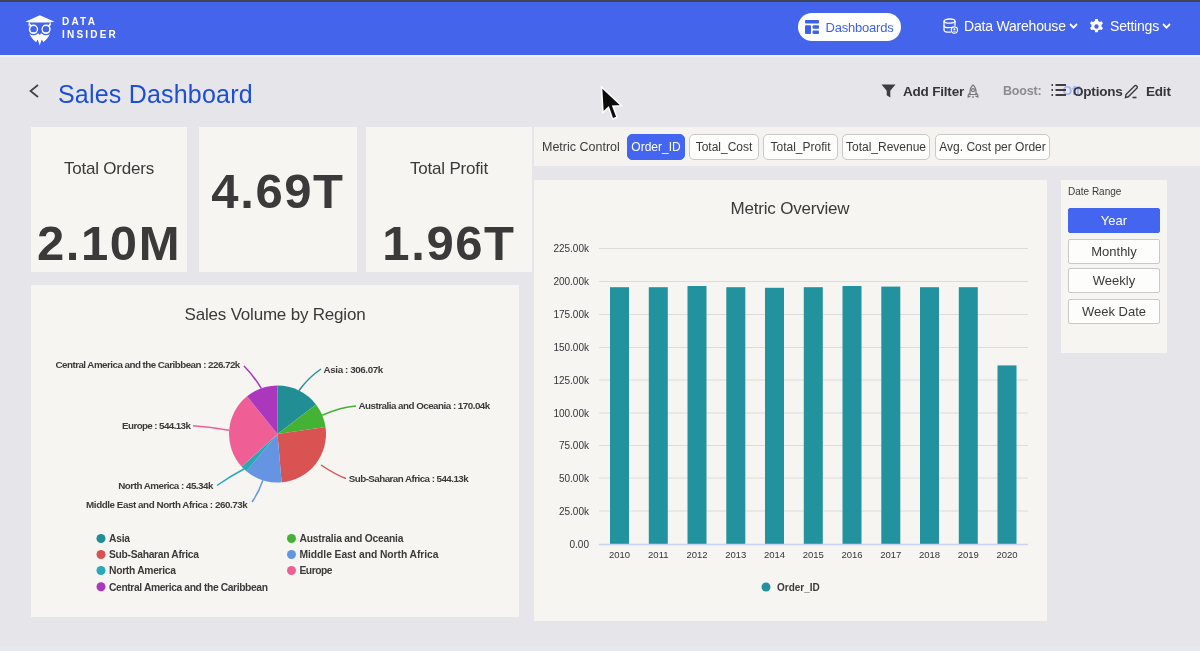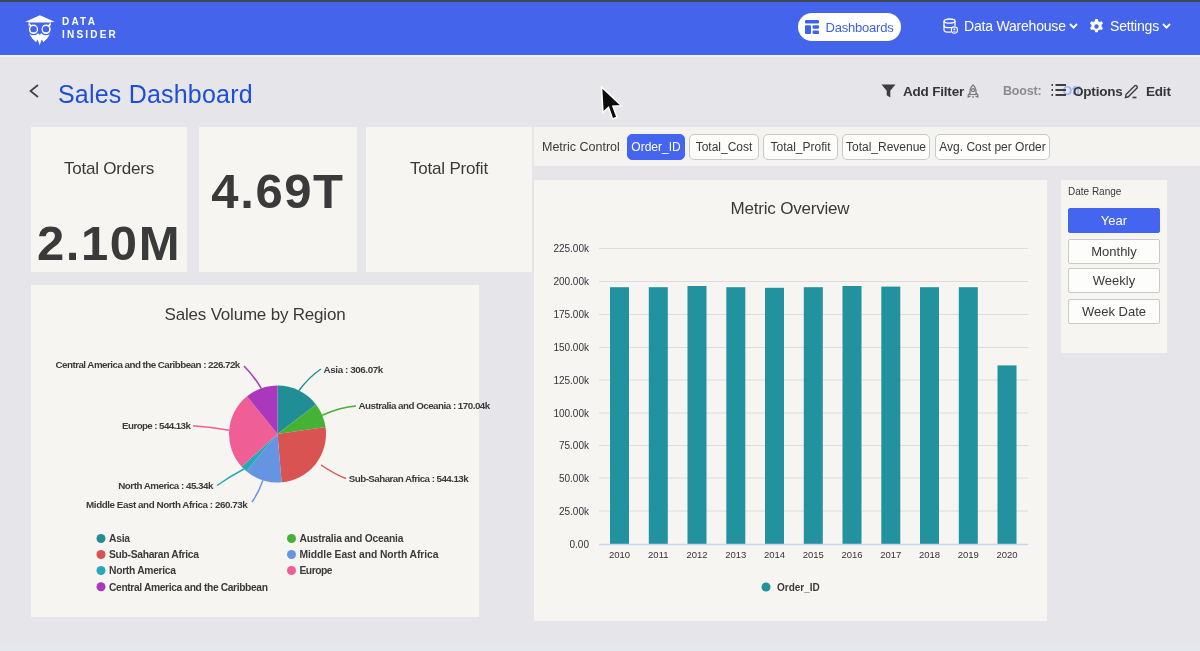--- a/index.html
+++ b/index.html
@@ -128,23 +128,24 @@
 
 <div class="card kpi" style="left:31px">
     <div class="t">Total Orders</div>
     <div class="v">2.10M</div>
   </div>
 <div class="card kpi" style="left:199px;width:158px">
     <div class="v">4.69T</div>
   </div>
 <div class="card kpi" style="left:366px;width:166px">
     <div class="t">Total Profit</div>
-  </div>
-
-<div class="card" id="piecard" style="left:31px;top:285px;width:448px;height:332px">
+    <div class="v">1.96T</div>
+  </div>
+
+<div class="card" id="piecard" style="left:31px;top:285px;width:488px;height:332px">
   <div class="cardtitle" style="margin-top:20px">Sales Volume by Region</div>
   <svg width="490" height="332" style="position:absolute;left:0;top:0" viewBox="0 0 490 332">
 
     <g>
       <path d="M246.5,149.0 L246.50,100.50 A48.5,48.5 0 0 1 285.00,119.50 Z" fill="#218e96"></path>
       <path d="M246.5,149.0 L285.00,119.50 A48.5,48.5 0 0 1 294.50,142.02 Z" fill="#44b234"></path>
       <path d="M246.5,149.0 L294.50,142.02 A48.5,48.5 0 0 1 250.61,197.33 Z" fill="#d95352"></path>
       <path d="M246.5,149.0 L250.61,197.33 A48.5,48.5 0 0 1 215.39,186.21 Z" fill="#6595e2"></path>
       <path d="M246.5,149.0 L215.39,186.21 A48.5,48.5 0 0 1 210.64,181.66 Z" fill="#2aa8b8"></path>
       <path d="M246.5,149.0 L210.64,181.66 A48.5,48.5 0 0 1 216.03,111.27 Z" fill="#ef5f96"></path>

